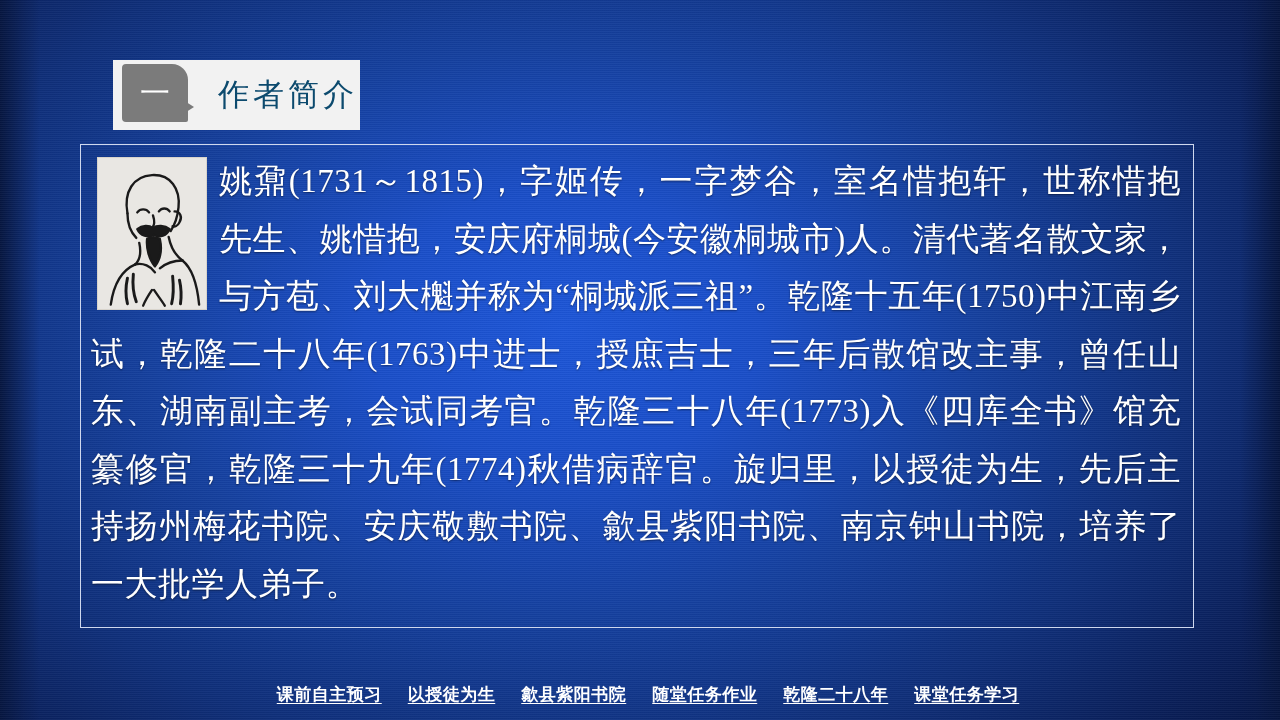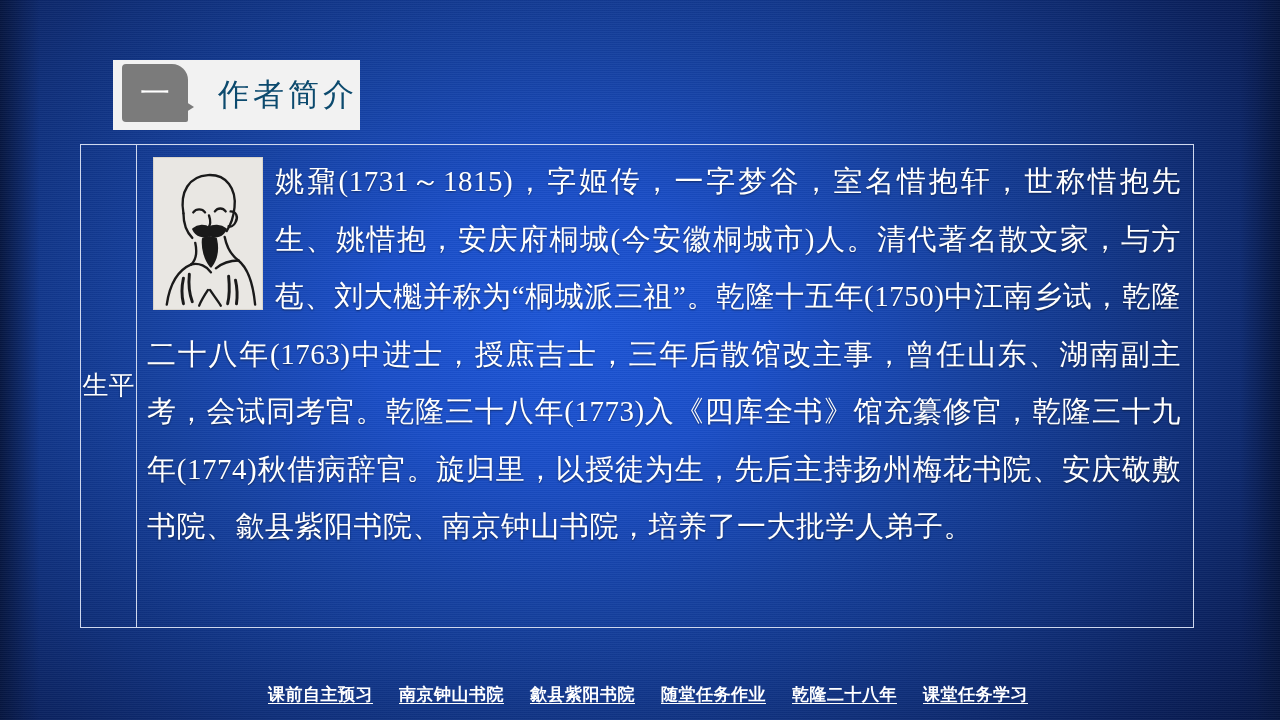--- a/index.html
+++ b/index.html
@@ -144,21 +144,21 @@
     margin: 4px 12px 2px 6px;
     background: #e8e6e2;
     border: 1px solid #d8d4cc;
     overflow: hidden;
     position: relative;
   }
   #portrait svg { display: block; width: 100%; height: 100%; }
 
   #bio-text {
     color: #ffffff;
-    font-size: 29px;
+    font-size: 33px;
     line-height: 57.5px;
     text-align: justify;
     text-justify: inter-ideograph;
     text-shadow: 0 1px 2px rgba(0,0,0,0.45);
     font-family: "Liberation Serif", "DejaVu Serif", serif;
     letter-spacing: 0.5px;
   }
 
   
   #bottom-nav {
@@ -194,21 +194,20 @@
   <div id="header-badge">
     <div class="badge-shape">
       <div class="body"></div>
       <div class="tail"></div>
       <div class="num">一</div>
     </div>
     <div id="badge-title">作者简介</div>
   </div>
 
   <div id="bio-table">
-    <div id="row-label">生平</div>
 
     <div id="bio-cell">
       <div id="portrait">
         <svg viewBox="0 0 110 153" xmlns="http://www.w3.org/2000/svg">
           <rect x="0" y="0" width="110" height="153" fill="#e9e7e3"></rect>
           <g fill="none" stroke="#1a1a1a" stroke-width="2.4" stroke-linecap="round" stroke-linejoin="round">
 
             <path d="M30 56 C26 34 36 18 55 17 C74 16 84 31 82 50 C81 60 78 68 74 74"></path>
 
             <path d="M30 56 C30 66 33 75 39 81"></path>
@@ -242,19 +241,19 @@
             <path d="M57 134 c4 6 8 11 11 16"></path>
           </g>
         </svg>
       </div>
       <div id="bio-text">姚鼐(1731～1815)，字姬传，一字梦谷，室名惜抱轩，世称惜抱先生、姚惜抱，安庆府桐城(今安徽桐城市)人。清代著名散文家，与方苞、刘大櫆并称为“桐城派三祖”。乾隆十五年(1750)中江南乡试，乾隆二十八年(1763)中进士，授庶吉士，三年后散馆改主事，曾任山东、湖南副主考，会试同考官。乾隆三十八年(1773)入《四库全书》馆充纂修官，乾隆三十九年(1774)秋借病辞官。旋归里，以授徒为生，先后主持扬州梅花书院、安庆敬敷书院、歙县紫阳书院、南京钟山书院，培养了一大批学人弟子。</div>
     </div>
   </div>
 
   <div id="bottom-nav">
     <span class="nav-item">课前自主预习</span>
-    <span class="nav-item">南京钟山书院</span>
+    <span class="nav-item">以授徒为生</span>
     <span class="nav-item">歙县紫阳书院</span>
     <span class="nav-item">随堂任务作业</span>
     <span class="nav-item">乾隆二十八年</span>
     <span class="nav-item">课堂任务学习</span>
   </div>
 </div>
 
 </body></html>

